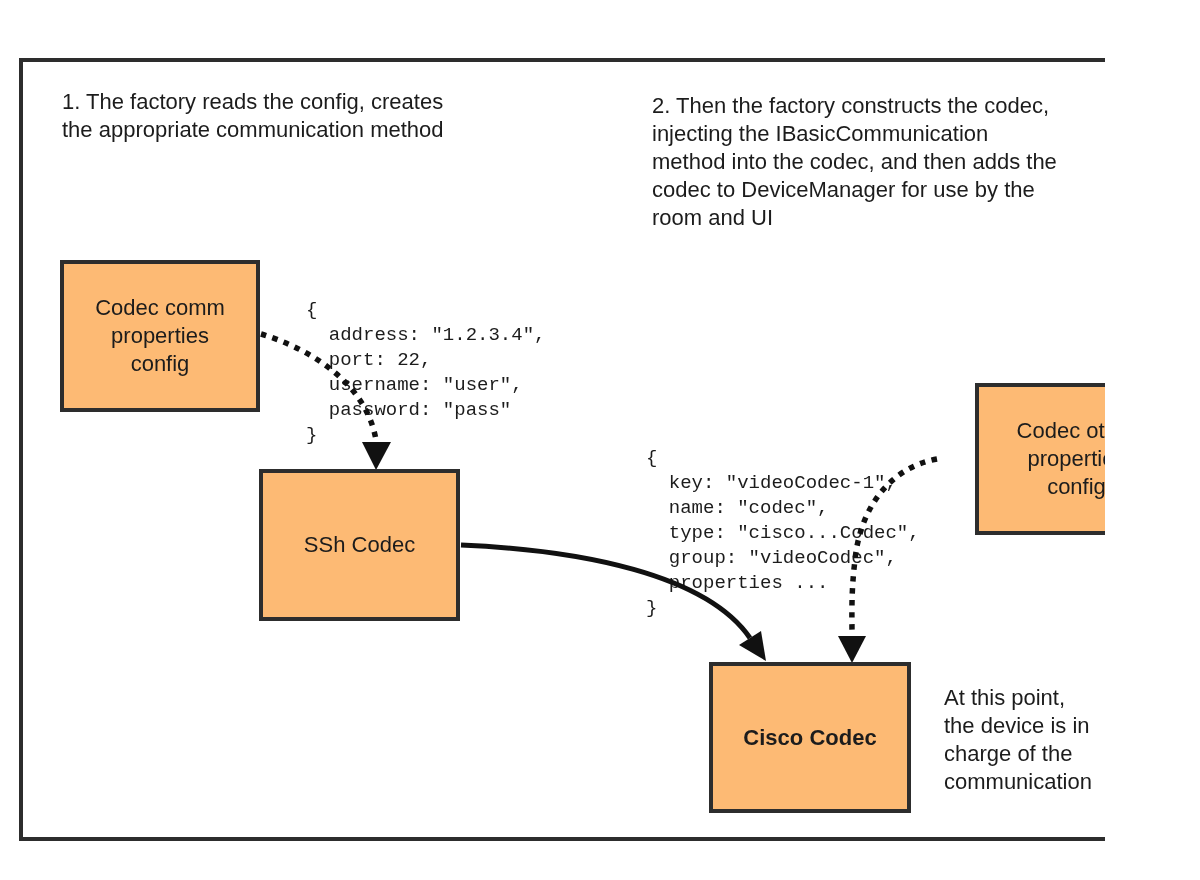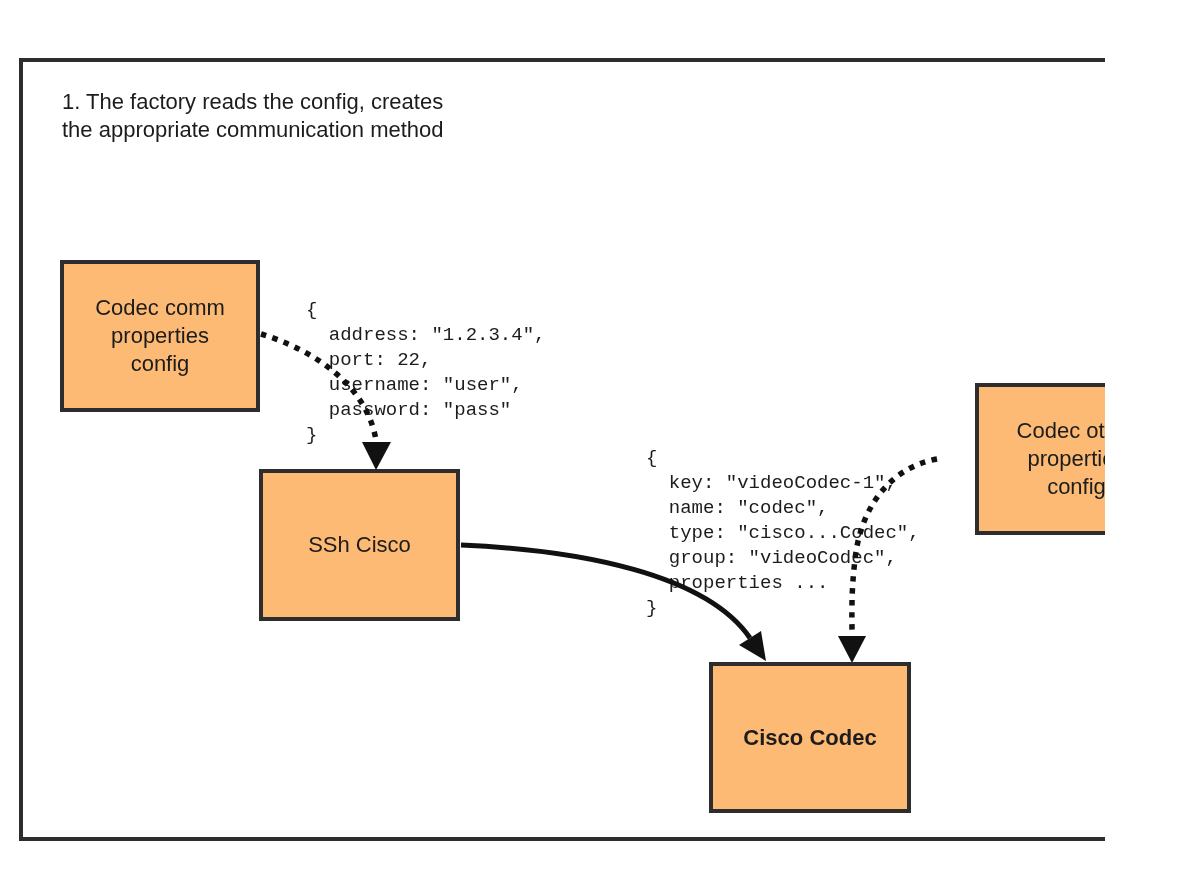--- a/index.html
+++ b/index.html
@@ -109,42 +109,51 @@
     <path class="arrow-solid" d="M 461 545 C 580 550, 706 574, 750 638"></path>
     <polygon class="arrow-head" points="766,661 739,645 761,631"></polygon>
 
     <path class="arrow-dotted" d="M 937 459 C 888 468, 860 510, 855 560 C 851 592, 852 616, 852 634"></path>
     <polygon class="arrow-head" points="838,636 866,636 852,663"></polygon>
   </svg>
 
   <div class="annotation annotation-step1">1. The factory reads the config, creates
 the appropriate communication method</div>
 
+  <div class="annotation annotation-step2">2. Then the factory constructs the codec,
+injecting the IBasicCommunication
+method into the codec, and then adds the
+codec to DeviceManager for use by the
+room and UI</div>
 
+  <div class="annotation annotation-outcome">At this point,
+the device is in
+charge of the
+communication</div>
 
   <pre class="code-snippet code-comm">{
   address: "1.2.3.4",
   port: 22,
   username: "user",
   password: "pass"
 }</pre>
 
   <pre class="code-snippet code-codec">{
   key: "videoCodec-1",
   name: "codec",
   type: "cisco...Codec",
   group: "videoCodec",
   properties ...
 }</pre>
 
   <div class="node-box box-codec-comm">Codec comm
 properties
 config</div>
 
-  <div class="node-box box-ssh-client">SSh Cisco</div>
+  <div class="node-box box-ssh-client">SSh Codec</div>
 
   <div class="node-box box-codec-other">Codec other
 properties
 config</div>
 
   <div class="node-box box-cisco-codec">Cisco Codec</div>
 
 </div>
 
 </body></html>

